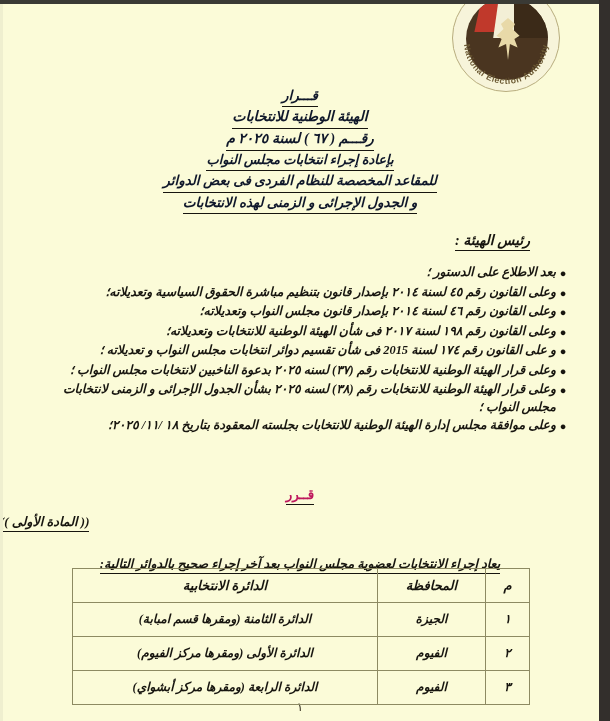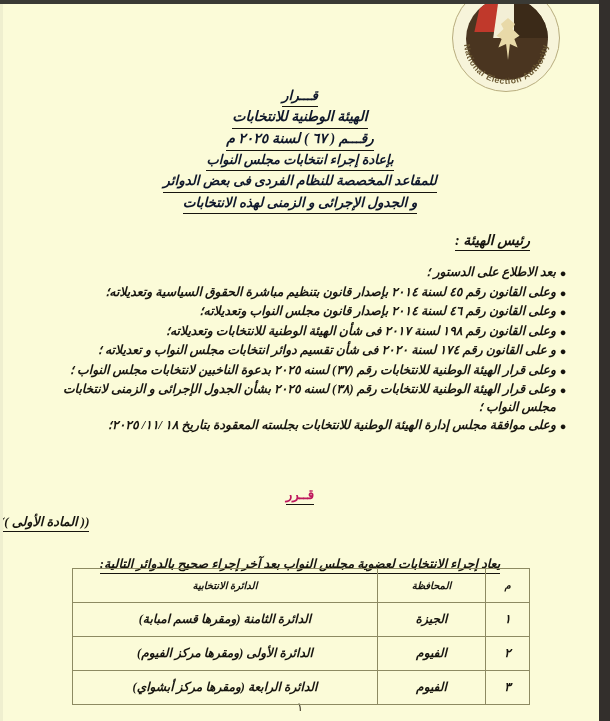--- a/index.html
+++ b/index.html
@@ -248,21 +248,21 @@
   table.dist th, table.dist td {
     border: 1px solid #8d8a62;
     height: 31px;
     text-align: center;
     vertical-align: middle;
     color: #17150f;
     font-style: italic;
     font-weight: bold;
     font-family: "Liberation Serif", "DejaVu Serif", serif;
   }
-  table.dist th { font-size: 10px; }
+  table.dist th { font-size: 13px; }
   table.dist td { font-size: 12.2px; }
   .col-num   { width: 44px; }
   .col-gov   { width: 108px; }
   .col-dist  { width: auto; }
 
   
   .page-num {
     position: absolute;
     top: 700px;
     left: 0;
@@ -338,21 +338,21 @@
     <div class="bullet-row">
       <span class="bullet-dot">●</span>
       <span class="bullet-text">وعلى القانون رقم ٤٦ لسنة ٢٠١٤ بإصدار قانون مجلس النواب وتعديلاته؛</span>
     </div>
     <div class="bullet-row">
       <span class="bullet-dot">●</span>
       <span class="bullet-text">وعلى القانون رقم ١٩٨ لسنة ٢٠١٧ فى شأن الهيئة الوطنية للانتخابات وتعديلاته؛</span>
     </div>
     <div class="bullet-row">
       <span class="bullet-dot">●</span>
-      <span class="bullet-text">و على القانون رقم ١٧٤ لسنة ٢٠٢٠ فى شأن تقسيم دوائر انتخابات مجلس النواب و تعديلاته ؛</span>
+      <span class="bullet-text">و على القانون رقم ١٧٤ لسنة 2015 فى شأن تقسيم دوائر انتخابات مجلس النواب و تعديلاته ؛</span>
     </div>
     <div class="bullet-row">
       <span class="bullet-dot">●</span>
       <span class="bullet-text">وعلى قرار الهيئة الوطنية للانتخابات رقم (٣٧) لسنه ٢٠٢٥ بدعوة الناخبين لانتخابات مجلس النواب ؛</span>
     </div>
     <div class="bullet-row">
       <span class="bullet-dot">●</span>
       <span class="bullet-text">وعلى قرار الهيئة الوطنية للانتخابات رقم (٣٨) لسنه ٢٠٢٥ بشأن الجدول الإجرائى و الزمنى لانتخابات مجلس النواب ؛</span>
     </div>
     <div class="bullet-row">

